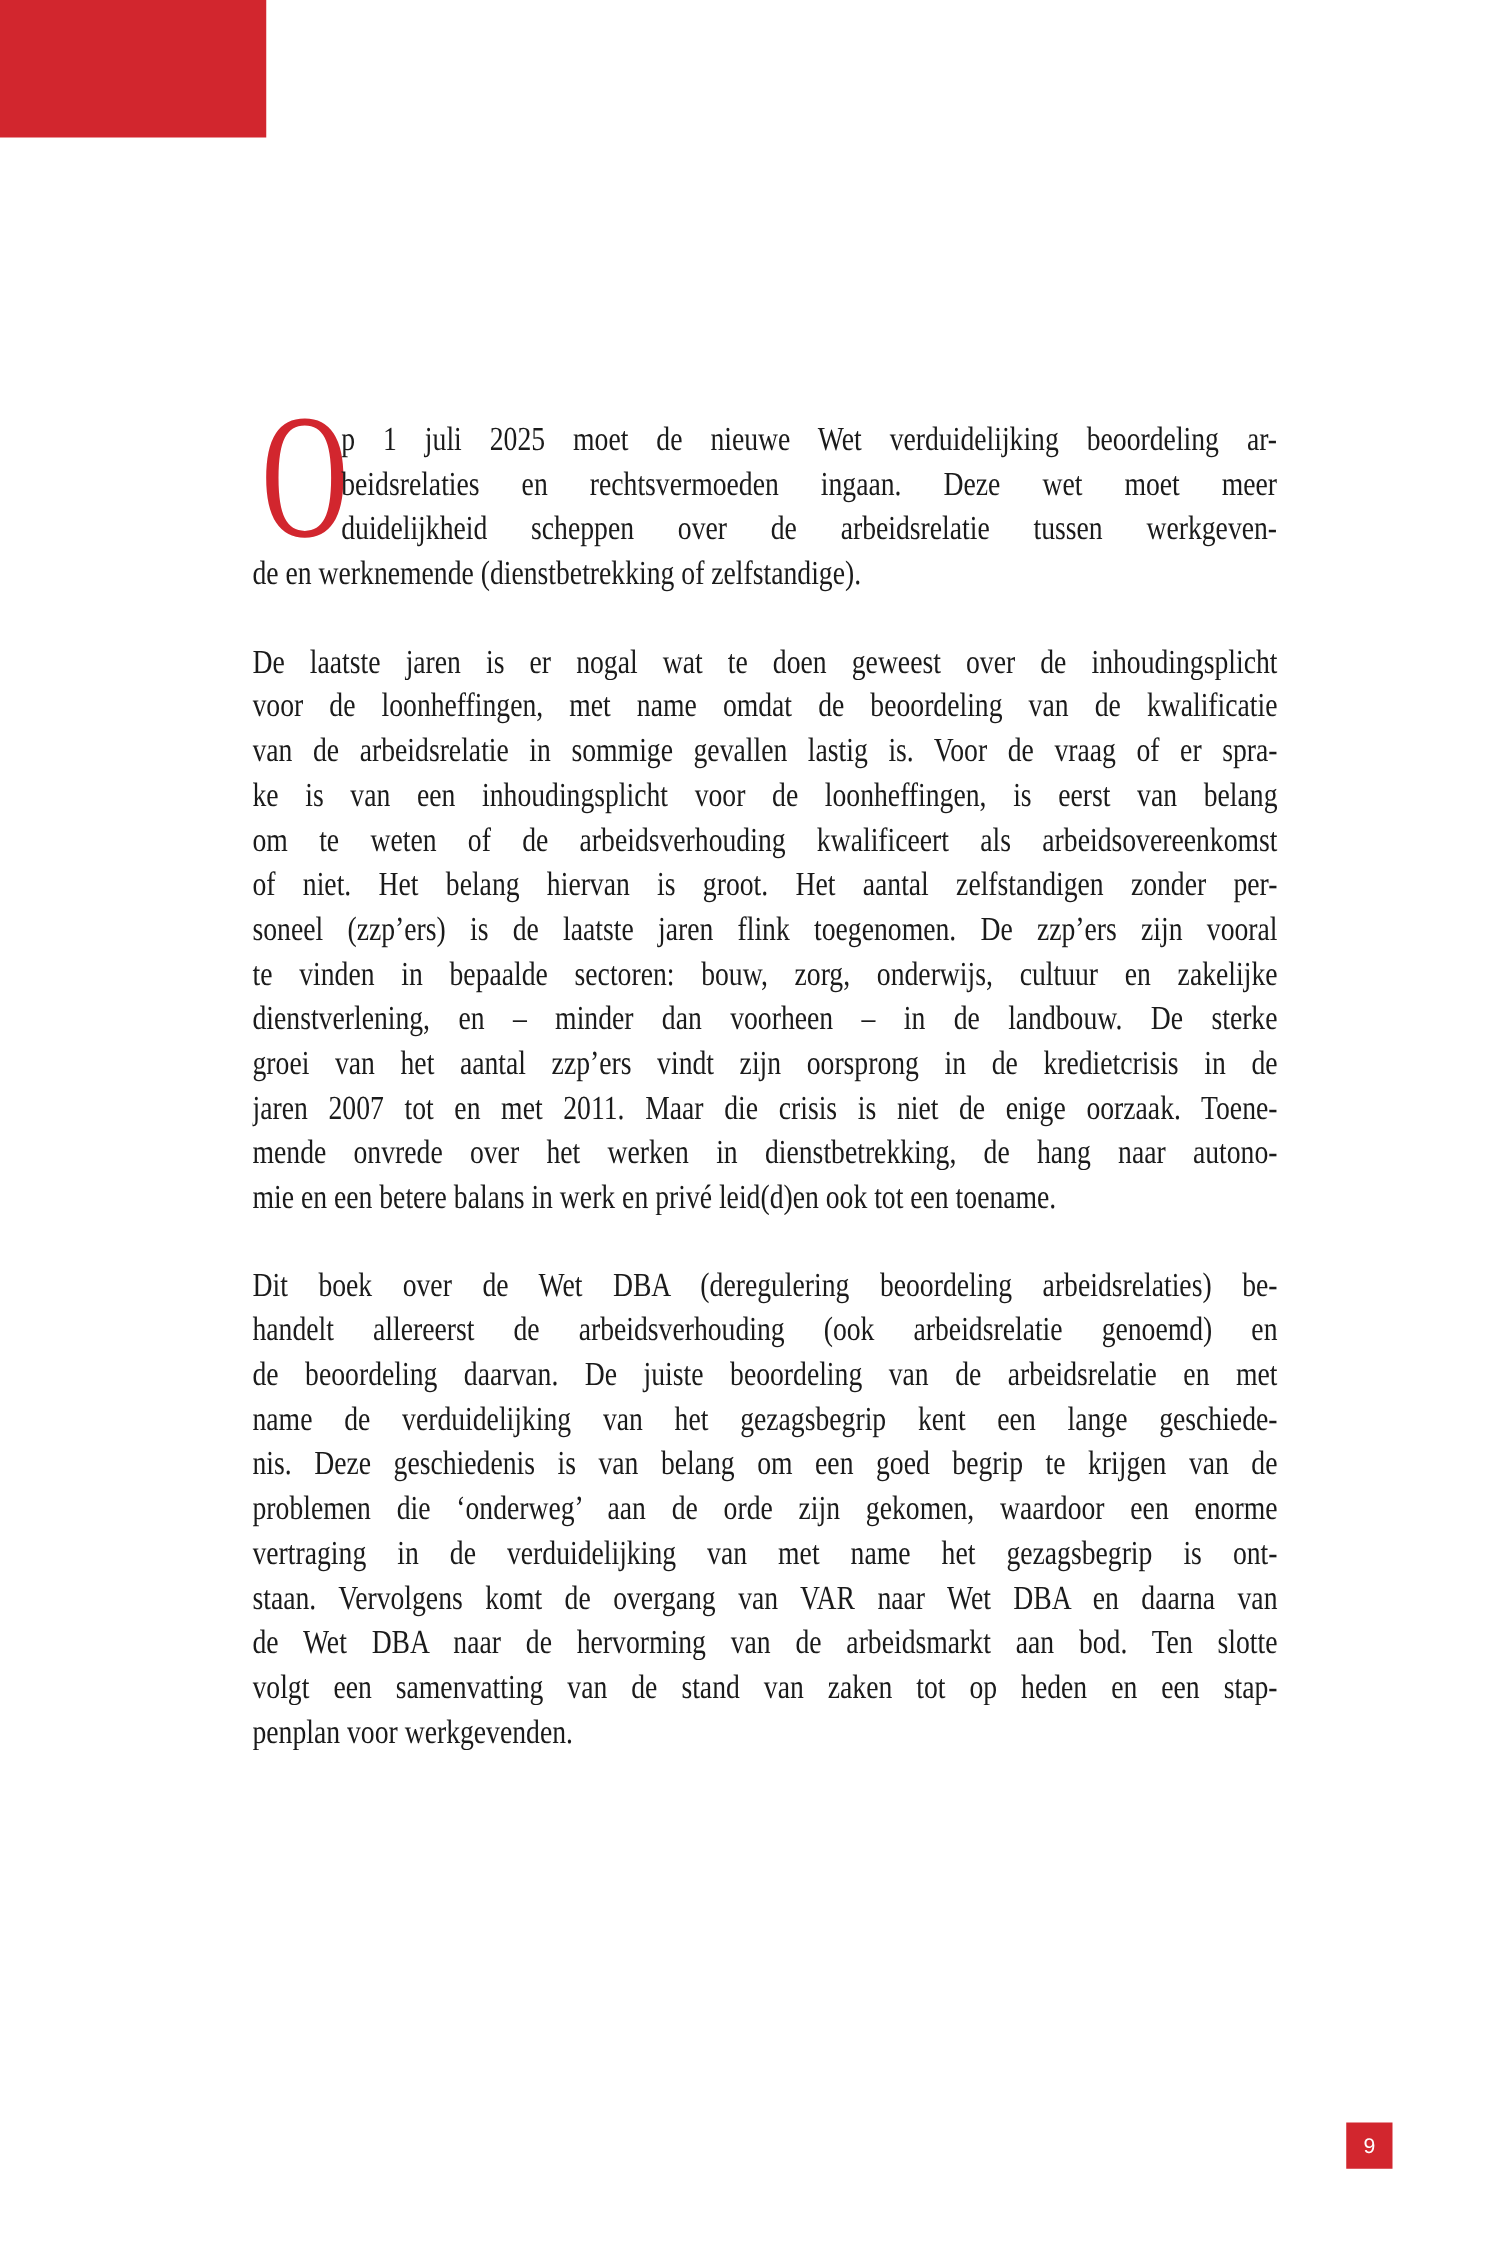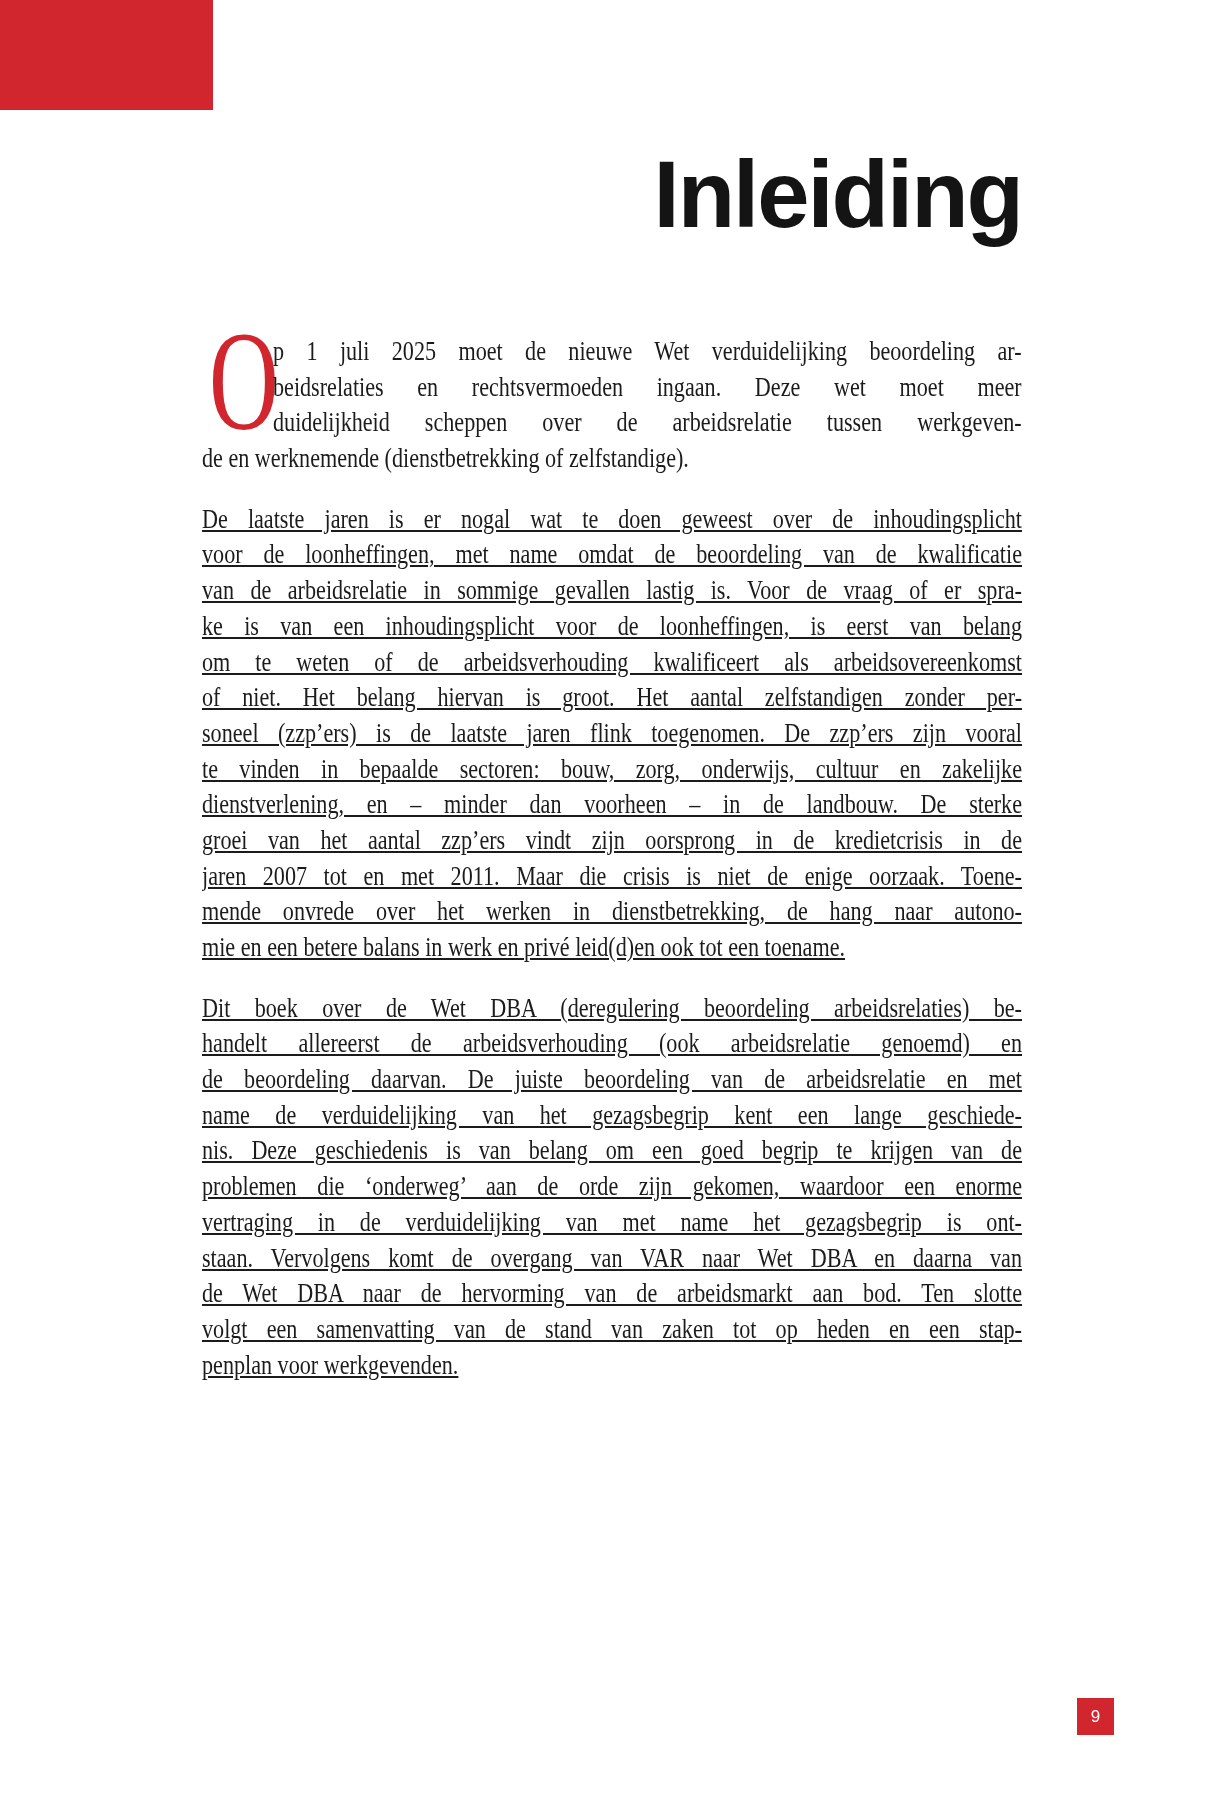--- a/index.html
+++ b/index.html
@@ -29,21 +29,21 @@
     font-size: 94px;
     line-height: 98px;
     letter-spacing: -2px;
     color: #141414;
   }
   .body-text {
     position: absolute;
     left: 202px; top: 334px;
     width: 820px;
   }
-  .paragraph + .paragraph { margin-top: 25px; text-decoration: underline; }
+  .paragraph + .paragraph { margin-top: 35px; }
   .line {
     width: 1000px;
     height: 35.7px;
     line-height: 35.7px;
     font-size: 27px;
     text-align: justify;
     text-align-last: justify;
     transform: scaleX(0.82);
     transform-origin: 0 0;
     overflow: hidden;
@@ -78,21 +78,20 @@
     font-family: "Liberation Sans", sans-serif;
     font-size: 17px;
     color: #ffffff;
   }
 </style>
 </head>
 <body>
 
 <div class="page">
   <div class="red-block"></div>
-  <h1 class="title">Inleiding</h1>
   <div class="body-text">
     <span class="drop-cap">O</span>
     <div id="paragraphs">
         <div class="paragraph">
           <div class="line indent">p 1 juli 2025 moet de nieuwe Wet verduidelijking beoordeling ar-</div>
           <div class="line indent">beidsrelaties en rechtsvermoeden ingaan. Deze wet moet meer</div>
           <div class="line indent">duidelijkheid scheppen over de arbeidsrelatie tussen werkgeven-</div>
           <div class="line last">de en werknemende (dienstbetrekking of zelfstandige).</div>
         </div>
         <div class="paragraph">

